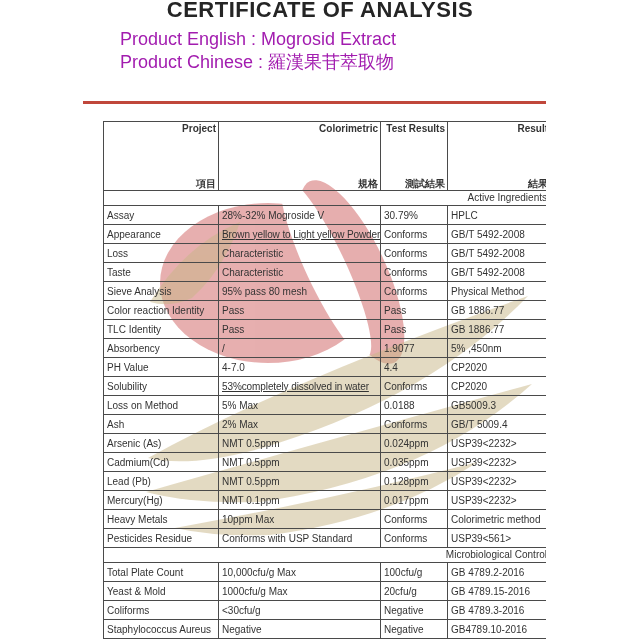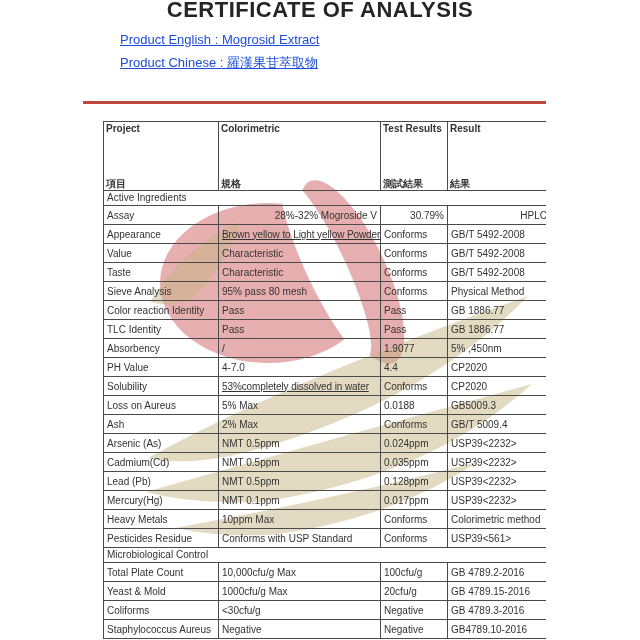--- a/index.html
+++ b/index.html
@@ -8,41 +8,41 @@
     position:relative; width:546px; height:640px; overflow:hidden;
     background:#ffffff; font-family:"Liberation Sans", sans-serif; color:#2e2e2e;
   }
   .watermark { position:absolute; left:0; top:0; z-index:0; }
   .title {
     position:absolute; top:-3px; left:0; width:640px; text-align:center;
     font-size:22px; font-weight:600; letter-spacing:.5px; color:#252525; z-index:1;
   }
   .product-info {
     position:absolute; left:120px; top:28px; z-index:1;
-    font-size:13px; line-height:23px; color:#1d4ed8;text-decoration:underline;
+    font-size:18px; line-height:23px; color:#a21caf;
   }
   .red-divider {
     position:absolute; left:83px; top:101px; width:484px; height:3px;
     background:#c0473b; z-index:1;
   }
   table.coa {
     position:absolute; left:103px; top:121px; width:447px; z-index:1;
     border-collapse:collapse; table-layout:fixed; font-size:10px; color:#333;
     background:transparent;
   }
   col.c1{width:115px} col.c2{width:162px} col.c3{width:67px} col.c4{width:103px}
   .coa th, .coa td {
     border:1px solid #4a4a4a; padding:0 3px; white-space:nowrap;
     overflow:hidden; vertical-align:middle; text-align:left;
   }
-  .coa th { height:24px; padding:1px 2px; text-align:left; font-weight:bold; line-height:11px; }
+  .coa th { height:24px; padding:1px 2px; text-align:right; font-weight:bold; line-height:11px; }
   .coa th .zh { font-weight:bold;margin-top:44px; }
   .coa tr.data td { height:18px; }
-  .coa td.section { height:14px; line-height:14px; }
-  .coa tr.center-row td:not(:first-child) { text-align:right; }
+  .coa td.section { height:14px; line-height:14px;text-align:right; }
+  .coa tr.center-row td:not(:first-child) { text-align:left; }
   .coa td.tight { font-size:10px; letter-spacing:-.1px;text-decoration:underline; }
 </style>
 </head>
 <body>
 
 <div class="page">
 
   <svg class="watermark" width="640" height="640" viewBox="0 0 640 640" aria-hidden="true">
     <g opacity="0.5">
       <ellipse class="wm-red" cx="268" cy="283" rx="108" ry="80" fill="#cf5f5f"></ellipse>
@@ -103,21 +103,21 @@
           <td>30.79%</td>
           <td>HPLC</td>
         </tr>
         <tr class="data">
           <td>Appearance</td>
           <td class="tight">Brown yellow to Light yellow Powder</td>
           <td>Conforms</td>
           <td>GB/T 5492-2008</td>
         </tr>
         <tr class="data">
-          <td>Value</td>
+          <td>Loss</td>
           <td>Characteristic</td>
           <td>Conforms</td>
           <td>GB/T 5492-2008</td>
         </tr>
         <tr class="data">
           <td>Taste</td>
           <td>Characteristic</td>
           <td>Conforms</td>
           <td>GB/T 5492-2008</td>
         </tr>
@@ -151,21 +151,21 @@
           <td>4.4</td>
           <td>CP2020</td>
         </tr>
         <tr class="data">
           <td>Solubility</td>
           <td class="tight">53%completely dissolved in water</td>
           <td>Conforms</td>
           <td>CP2020</td>
         </tr>
         <tr class="data">
-          <td>Loss on Aureus</td>
+          <td>Loss on Method</td>
           <td>5% Max</td>
           <td>0.0188</td>
           <td>GB5009.3</td>
         </tr>
         <tr class="data">
           <td>Ash</td>
           <td>2% Max</td>
           <td>Conforms</td>
           <td>GB/T 5009.4</td>
         </tr>

